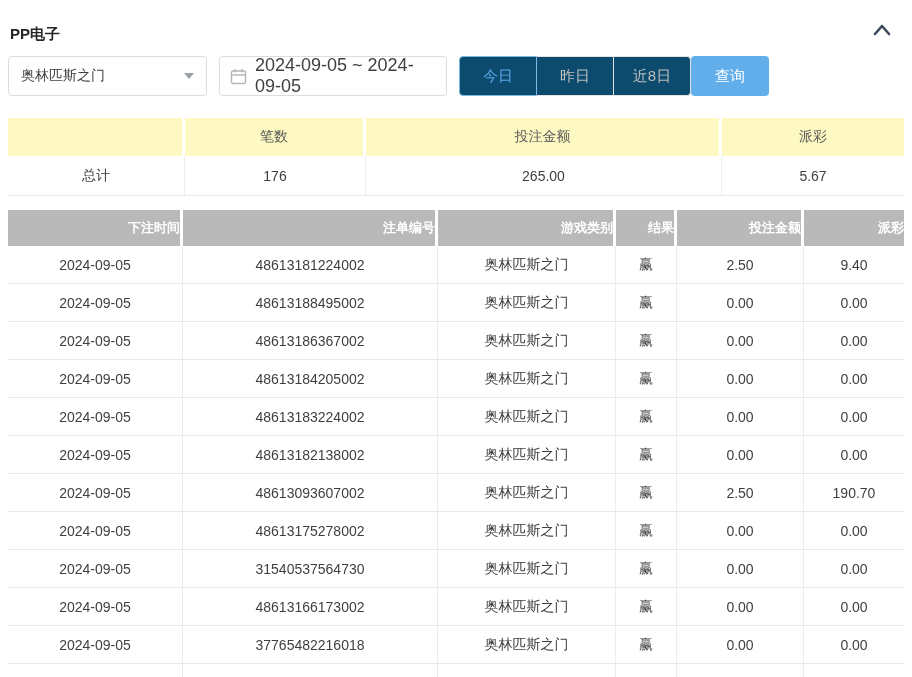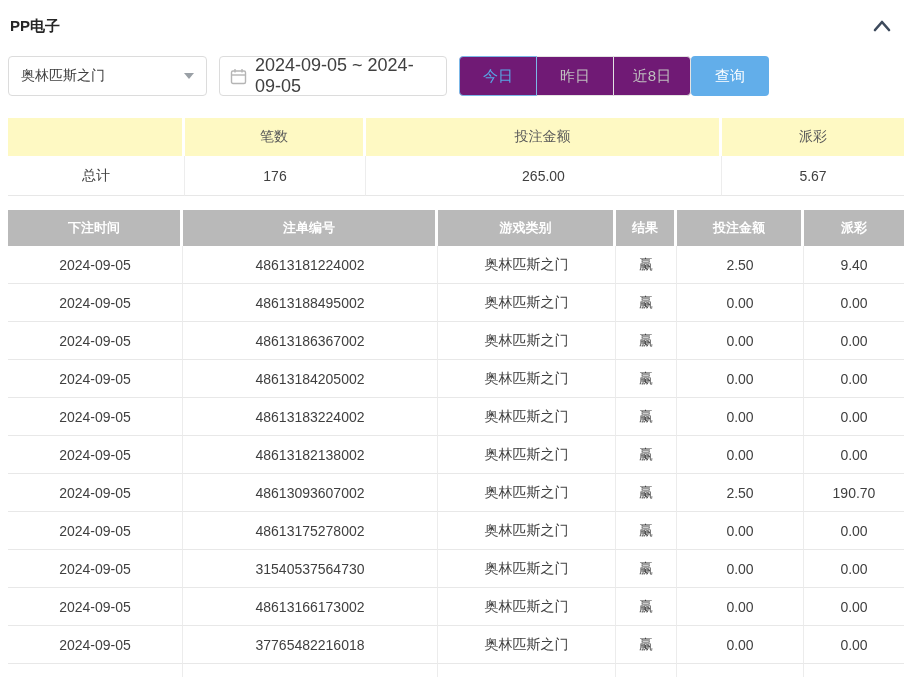--- a/index.html
+++ b/index.html
@@ -7,21 +7,21 @@
   body {
     font-family: "Liberation Sans", "DejaVu Sans", sans-serif;
     color: #3f3f3f;
   }
   .page { padding: 8px; width: 912px; }
 
   
   .panel-header {
     height: 36px;
     display: flex;
-    align-items: center;
+    align-items: flex-end;
     justify-content: space-between;
     padding: 0 2px 0 2px;
   }
   .panel-title {
     font-size: 15px;
     font-weight: bold;
     color: #262626;
   }
   .collapse-btn {
     background: none; border: none; cursor: pointer;
@@ -58,21 +58,21 @@
     background: #fff;
     display: flex; align-items: center;
     padding: 0 10px;
     font-size: 18px; color: #404040;
     cursor: pointer;
   }
   .date-box .cal { margin-right: 8px; display: flex; }
   .btn-group { margin-left: 12px; display: flex; }
   .qbtn {
     width: 78px; height: 40px;
-    background: #701a75;
+    background: #0c4a6e;
     border: 1px solid #e3e3e3;
     margin-left: -1px;
     font-size: 15px;
     color: #bfbfbf;
     cursor: pointer;
     font-family: inherit;
   }
   .qbtn.first { border-radius: 4px 0 0 4px; margin-left: 0; }
   .qbtn.last  { border-radius: 0 4px 4px 0; }
   .qbtn.active {
@@ -111,21 +111,21 @@
     background: #fff;
   }
   .summary-table td:last-child { border-right: none; }
 
   
   .records-table { margin-top: 14px; width: 896px; }
   .records-table th {
     background: #b9b9b9;
     height: 36px;
     font-size: 13px; font-weight: bold; color: #fff;
-    text-align: center;
+    text-align: right;
     border-right: 3px solid #fff;
   }
   .records-table th:last-child { border-right: none; }
   .records-table td {
     height: 38px;
     text-align: center;
     font-size: 14px; color: #3f3f3f;
     border-bottom: 1px solid #e8e8e8;
     border-right: 1px solid #ececec;
     background: #fff;

